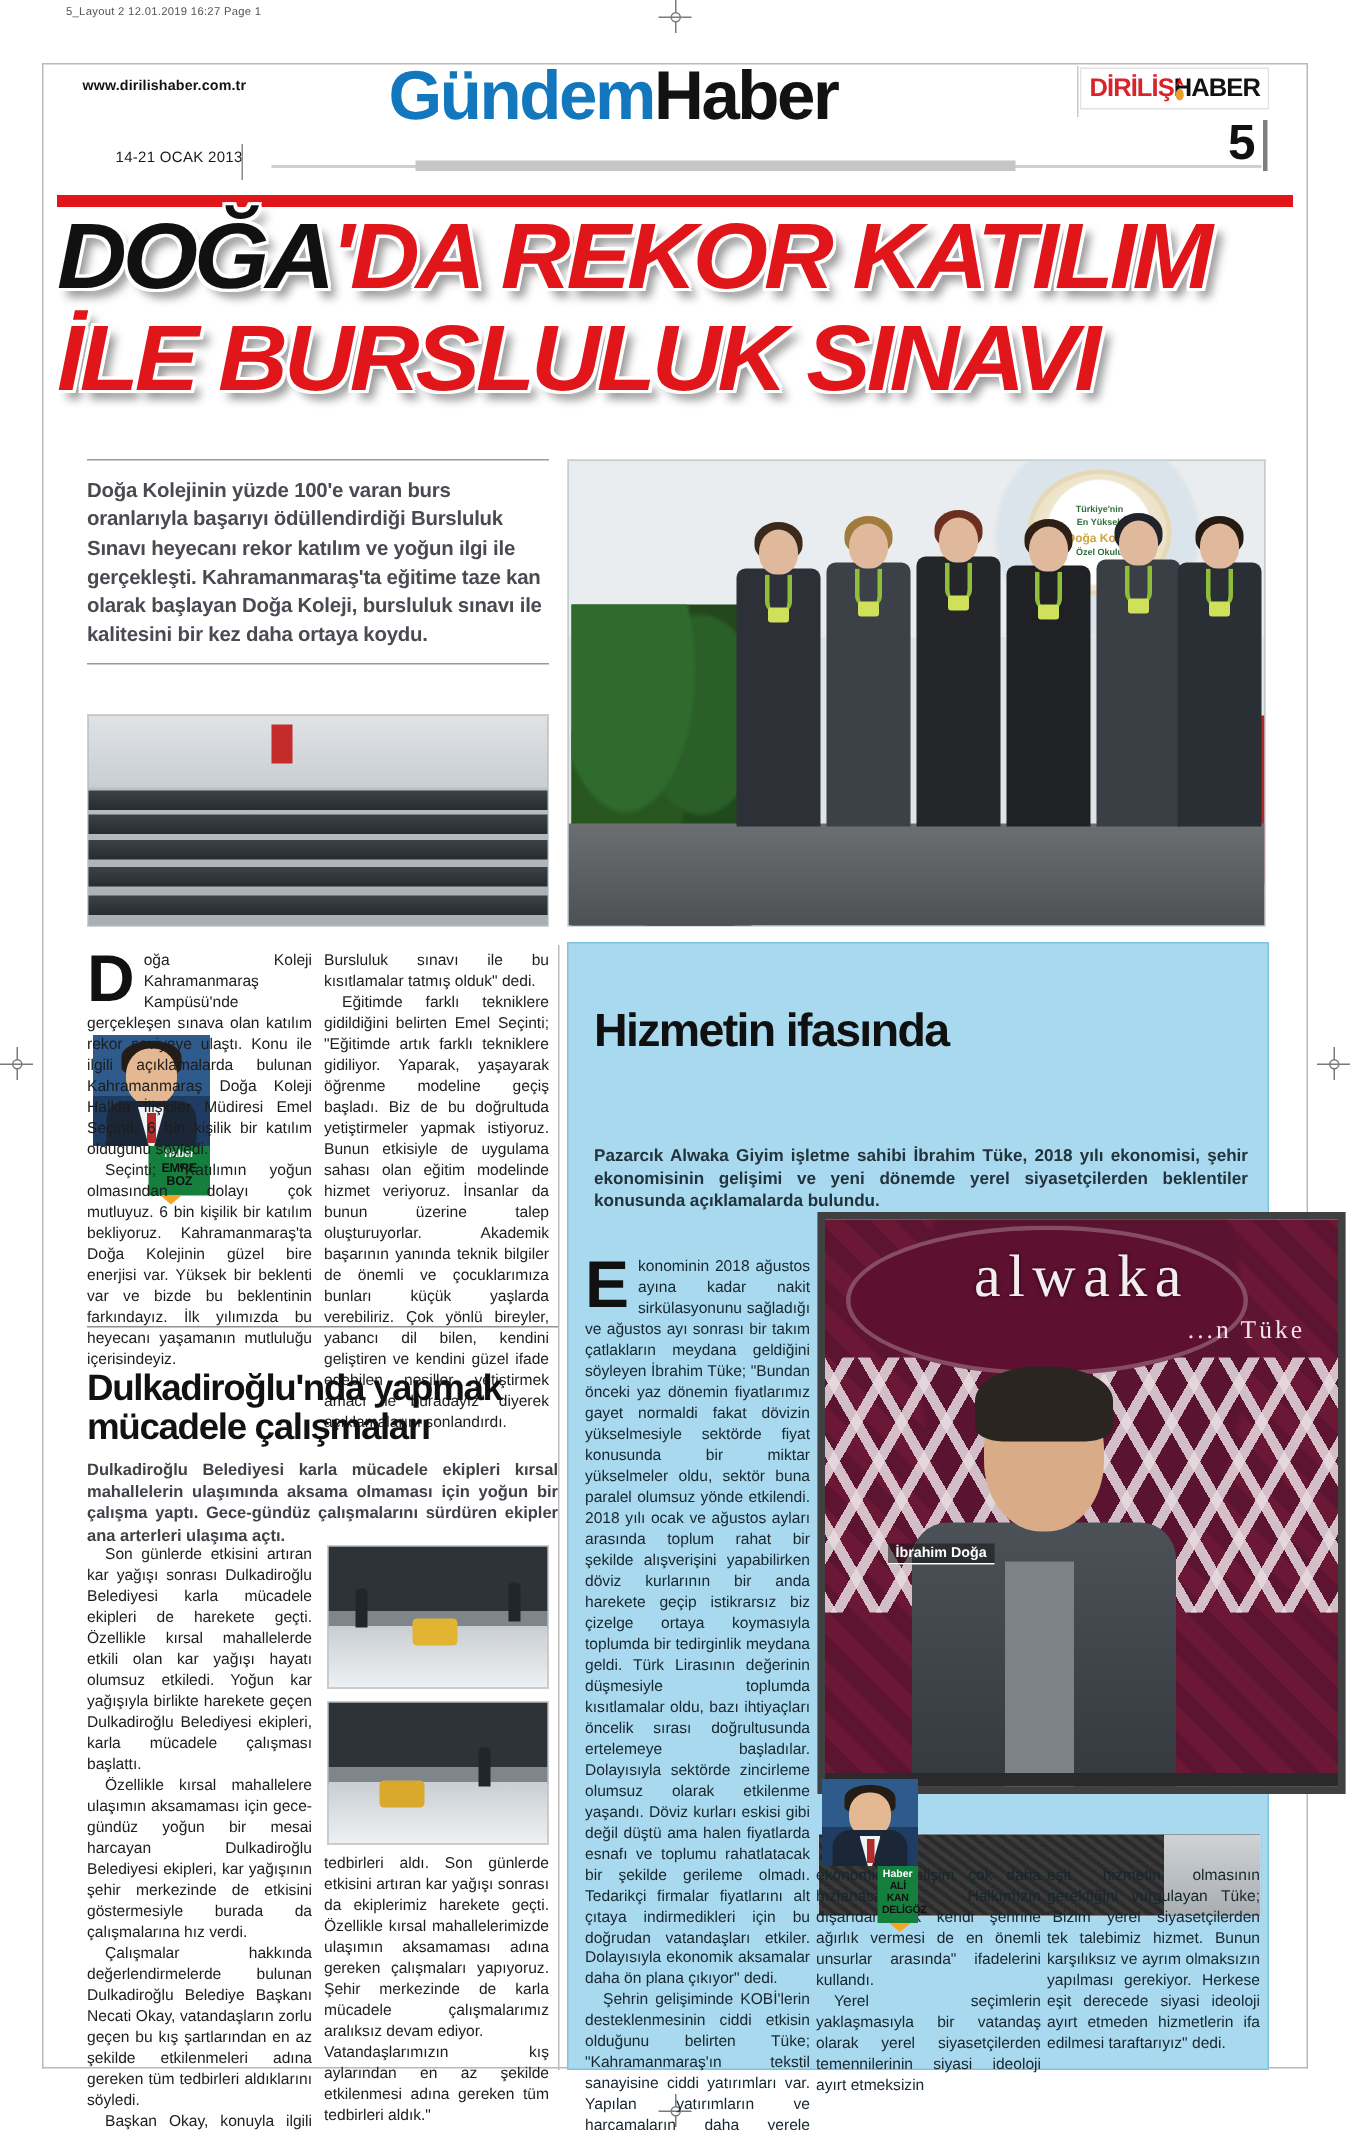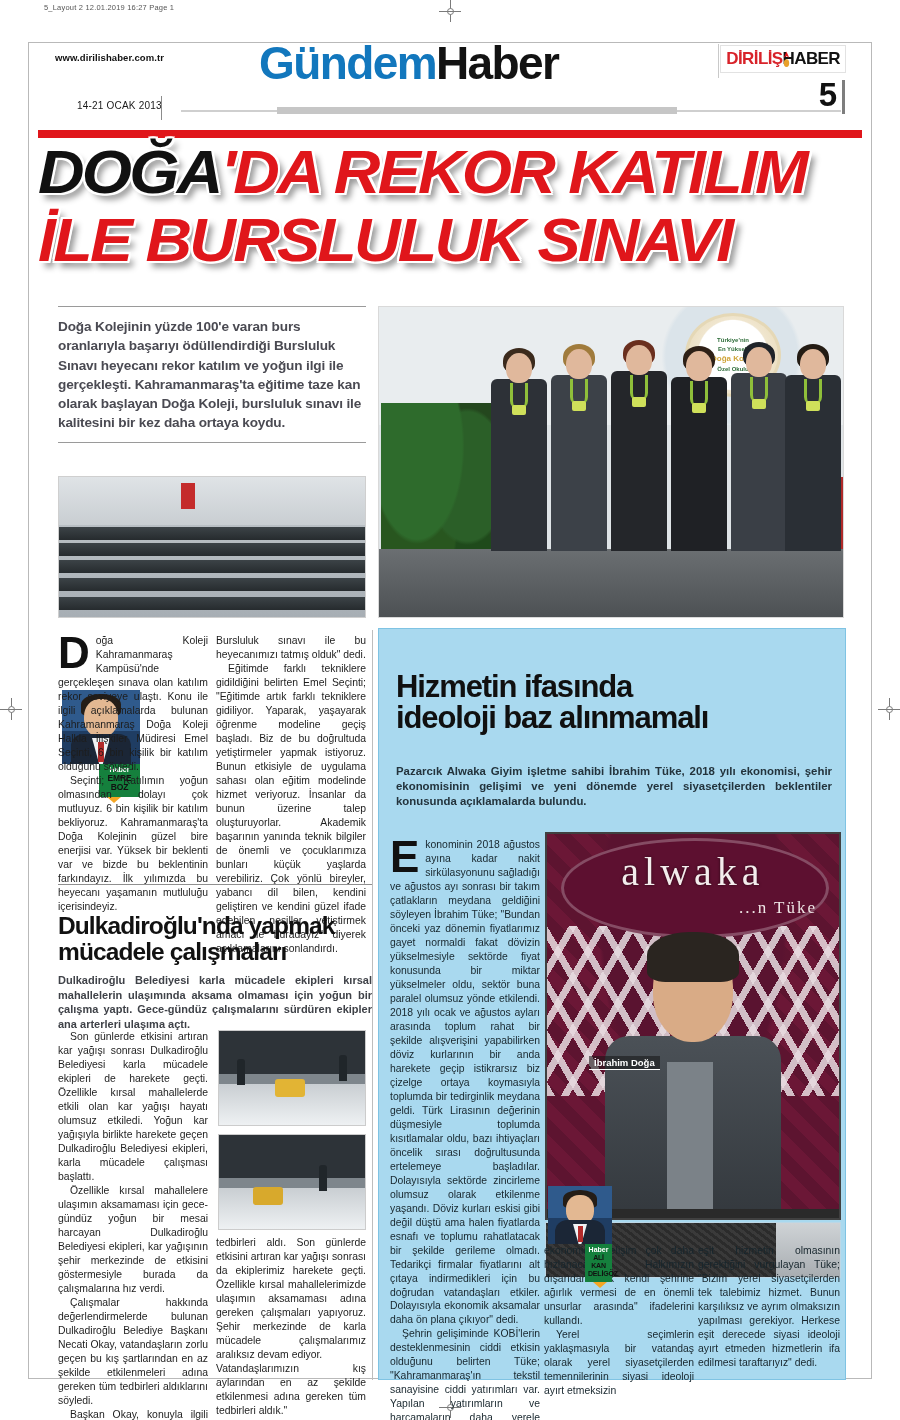--- a/index.html
+++ b/index.html
@@ -224,22 +224,22 @@
   .snow-veh {
     position:absolute; width:30px; height:18px; border-radius:3px;
     background:#e2b434;
   }
   .snow-tree {
     position:absolute; width:8px; height:26px; background:#20262a;
     border-radius:3px 3px 0 0;
   }
 
   .photo-tuke {
-    left:545px; top:832px; width:296px; height:388px;
-    border:2px solid #404040;
+    left:545px; top:808px; width:352px; height:388px;
+    border:5px solid #404040;
   }
   .tk-sign {
     position:absolute; inset:0;
     background:
       radial-gradient(ellipse at 50% 22%, #5a1330 0 44%, transparent 46%),
       repeating-linear-gradient(45deg, #6b1736 0 12px, #5d1430 12px 24px);
   }
   .tk-pattern {
     position:absolute; left:0; right:0; top:92px; height:170px;
     background:
@@ -557,21 +557,21 @@
     <div class="rep-name">EMRE BOZ</div>
   </div>
 </div>
 
 <div class="col" style="left:58px; top:634px; width:150px;">
   <p class="noind"><span class="dropcap">D</span><span>oğa Koleji Kahramanmaraş Kampüsü'nde gerçekleşen sınava olan katılım rekor seviyeye ulaştı. Konu ile ilgili açıklamalarda bulunan Kahramanmaraş Doğa Koleji Halkla İlişkiler Müdiresi Emel Seçinti, 6 bin kişilik bir katılım olduğunu söyledi.</span></p>
   <p style="margin-top:0;">Seçinti; "Katılımın yoğun olmasından dolayı çok mutluyuz. 6 bin kişilik bir katılım bekliyoruz. Kahramanmaraş'ta Doğa Kolejinin güzel bire enerjisi var. Yüksek bir beklenti var ve bizde bu beklentinin farkındayız. İlk yılımızda bu heyecanı yaşamanın mutluluğu içerisindeyiz.</p>
 </div>
 
 <div class="col" style="left:216px; top:634px; width:150px;">
-  <p class="noind">Bursluluk sınavı ile bu heyecanımızı tatmış olduk" dedi.</p>
+  <p class="noind">Bursluluk sınavı ile bu kısıtlamalar tatmış olduk" dedi.</p>
   <p>Eğitimde farklı tekniklere gidildiğini belirten Emel Seçinti; "Eğitimde artık farklı tekniklere gidiliyor. Yaparak, yaşayarak öğrenme modeline geçiş başladı. Biz de bu doğrultuda yetiştirmeler yapmak istiyoruz. Bunun etkisiyle de uygulama sahası olan eğitim modelinde hizmet veriyoruz. İnsanlar da bunun üzerine talep oluşturuyorlar. Akademik başarının yanında teknik bilgiler de önemli ve çocuklarımıza bunları küçük yaşlarda verebiliriz. Çok yönlü bireyler, yabancı dil bilen, kendini geliştiren ve kendini güzel ifade edebilen nesiller yetiştirmek amacı ile buradayız" diyerek açıklamalarını sonlandırdı.</p>
 </div>
 
 <div class="sect-rule" style="left:58px; top:884px; width:314px;"></div>
 <h2 class="art2-title"><span>Dulkadiroğlu'nda yapmak mücadele çalışmaları</span></h2>
 <p class="art2-lead">Dulkadiroğlu Belediyesi karla mücadele ekipleri kırsal mahallelerin ulaşımında aksama olmaması için yoğun bir çalışma yaptı. Gece-gündüz çalışmalarını sürdüren ekipler ana arterleri ulaşıma açtı.</p>
 
 <div class="photo photo-snow-a">
   <div class="snow-bg"></div>
     <div class="snow-road"></div>
@@ -597,21 +597,20 @@
   <p class="noind">tedbirleri aldı. Son günlerde etkisini artıran kar yağışı sonrası da ekiplerimiz harekete geçti. Özellikle kırsal mahallelerimizde ulaşımın aksamaması adına gereken çalışmaları yapıyoruz. Şehir merkezinde de karla mücadele çalışmalarımız aralıksız devam ediyor.</p>
   <p class="noind">Vatandaşlarımızın kış aylarından en az şekilde etkilenmesi adına gereken tüm tedbirleri aldık."</p>
 </div>
 
 <div class="vrule" style="left:372px; top:630px; height:750px;"></div>
 
 <div class="blue-panel"></div>
 
 <h2 class="art3-title">
   <span>Hizmetin ifasında</span><br>
-  <span>ideoloji baz alınmamalı</span>
 </h2>
 <p class="art3-lead">Pazarcık Alwaka Giyim işletme sahibi İbrahim Tüke, 2018 yılı ekonomisi, şehir ekonomisinin gelişimi ve yeni dönemde yerel siyasetçilerden beklentiler konusunda açıklamalarda bulundu.</p>
 
 <div class="photo photo-tuke">
   <div class="tk-sign"></div>
   <div class="tk-pattern"></div>
   <div class="tk-ellipse"></div>
   <div class="tk-brand">alwaka</div>
   <div class="tk-sub">...n Tüke</div>
   <div class="tk-man">

